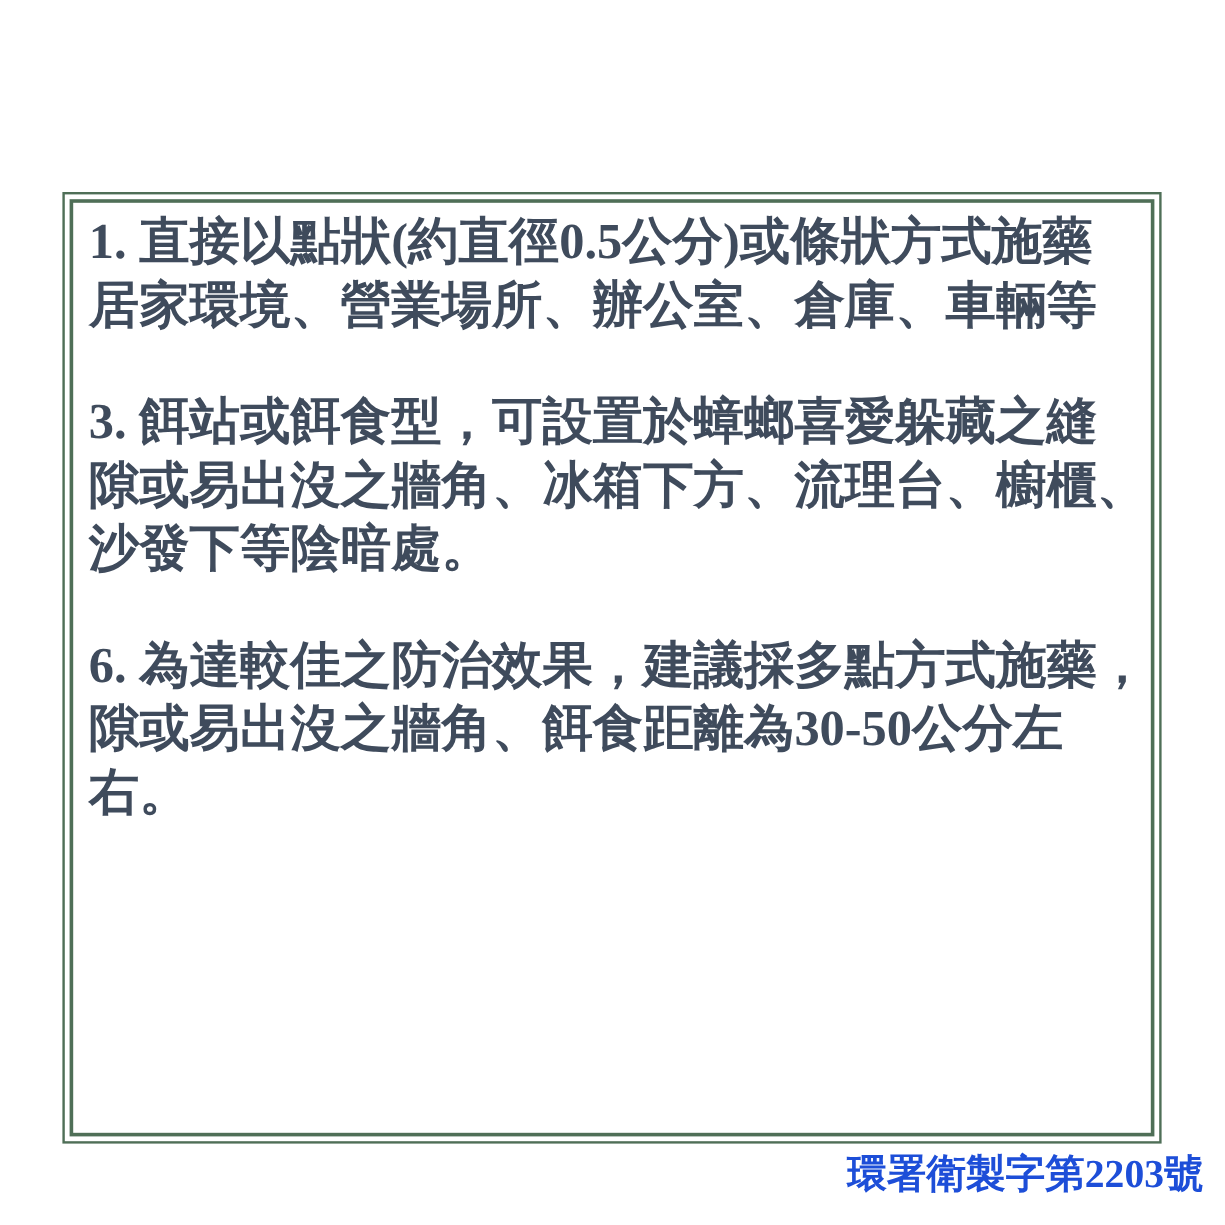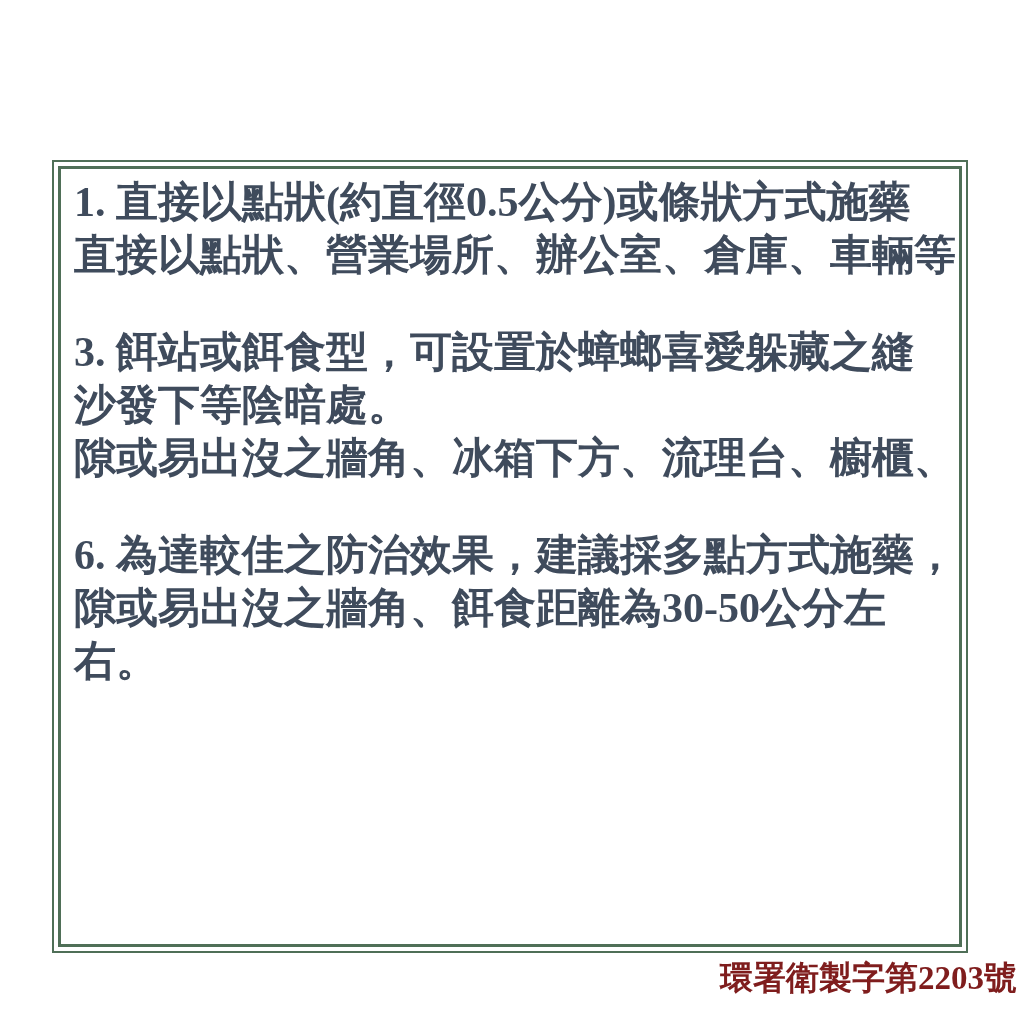--- a/index.html
+++ b/index.html
@@ -77,46 +77,46 @@
     font-size: 42px;
     font-weight: bold;
     color: #3f4b5c;
     line-height: 53px;
     white-space: nowrap;
   }
 
   
   .footer {
     position: absolute;
-    right: 4px;
+    right: 18px;
     bottom: 20px;
     font-size: 33px;
     font-weight: bold;
-    color: #7f1d1d;
+    color: #1d4ed8;
     white-space: nowrap;
   }
 </style>
 </head>
 <body>
 
 <div class="page">
 
 
   <div class="content-box">
     <div class="content-inner">
 
       <div class="para">
         <div class="line">1. 直接以點狀(約直徑0.5公分)或條狀方式施藥</div>
-        <div class="line">直接以點狀、營業場所、辦公室、倉庫、車輛等</div>
+        <div class="line">居家環境、營業場所、辦公室、倉庫、車輛等</div>
       </div>
 
       <div class="para">
         <div class="line">3. 餌站或餌食型，可設置於蟑螂喜愛躲藏之縫</div>
+        <div class="line">隙或易出沒之牆角、冰箱下方、流理台、櫥櫃、</div>
         <div class="line">沙發下等陰暗處。</div>
-        <div class="line">隙或易出沒之牆角、冰箱下方、流理台、櫥櫃、</div>
       </div>
 
       <div class="para">
         <div class="line">6. 為達較佳之防治效果，建議採多點方式施藥，</div>
         <div class="line">隙或易出沒之牆角、餌食距離為30-50公分左</div>
         <div class="line">右。</div>
       </div>
 
 
     </div>

